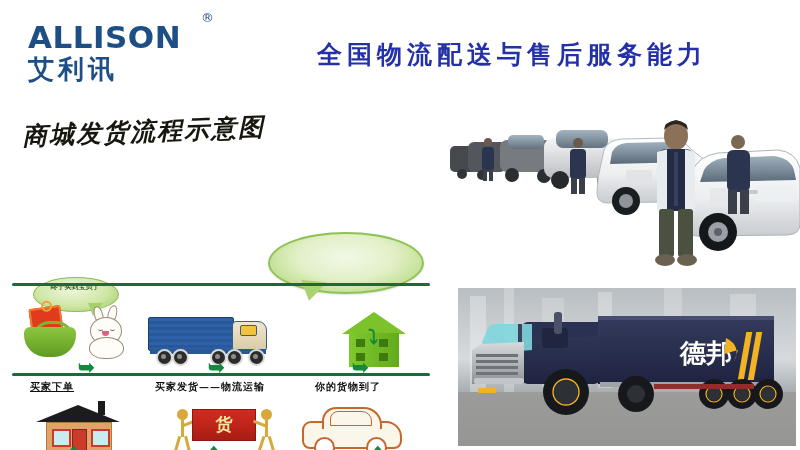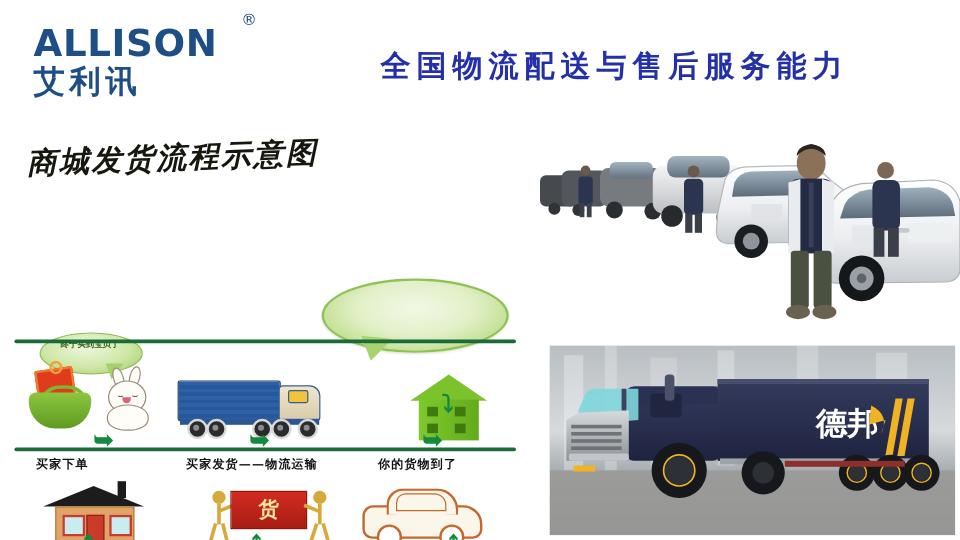--- a/index.html
+++ b/index.html
@@ -313,21 +313,21 @@
       </div>
     </div>
 
     <span class="garrow" style="left:78px;top:252px;">➥</span>
     <span class="garrow" style="left:208px;top:252px;">➥</span>
     <span class="garrow" style="left:352px;top:252px;">➥</span>
 
     <div id="div1" class="divider"></div>
     <div id="div2" class="divider"></div>
 
-    <div class="flowlabel" style="left:30px;top:275px;">买家下单</div>
+    <div class="flowlabel" style="left:30px;top:275px;text-decoration:underline;">买家下单</div>
     <div class="flowlabel" style="left:155px;top:275px;">买家发货——物流运输</div>
     <div class="flowlabel" style="left:315px;top:275px;">你的货物到了</div>
 
     <div class="ohouse">
       <div class="ohouse-chim"></div>
       <div class="ohouse-roof"></div>
       <div class="ohouse-body">
         <div class="ohouse-win" style="left:5px;"></div>
         <div class="ohouse-door"></div>
         <div class="ohouse-win" style="left:44px;"></div>

